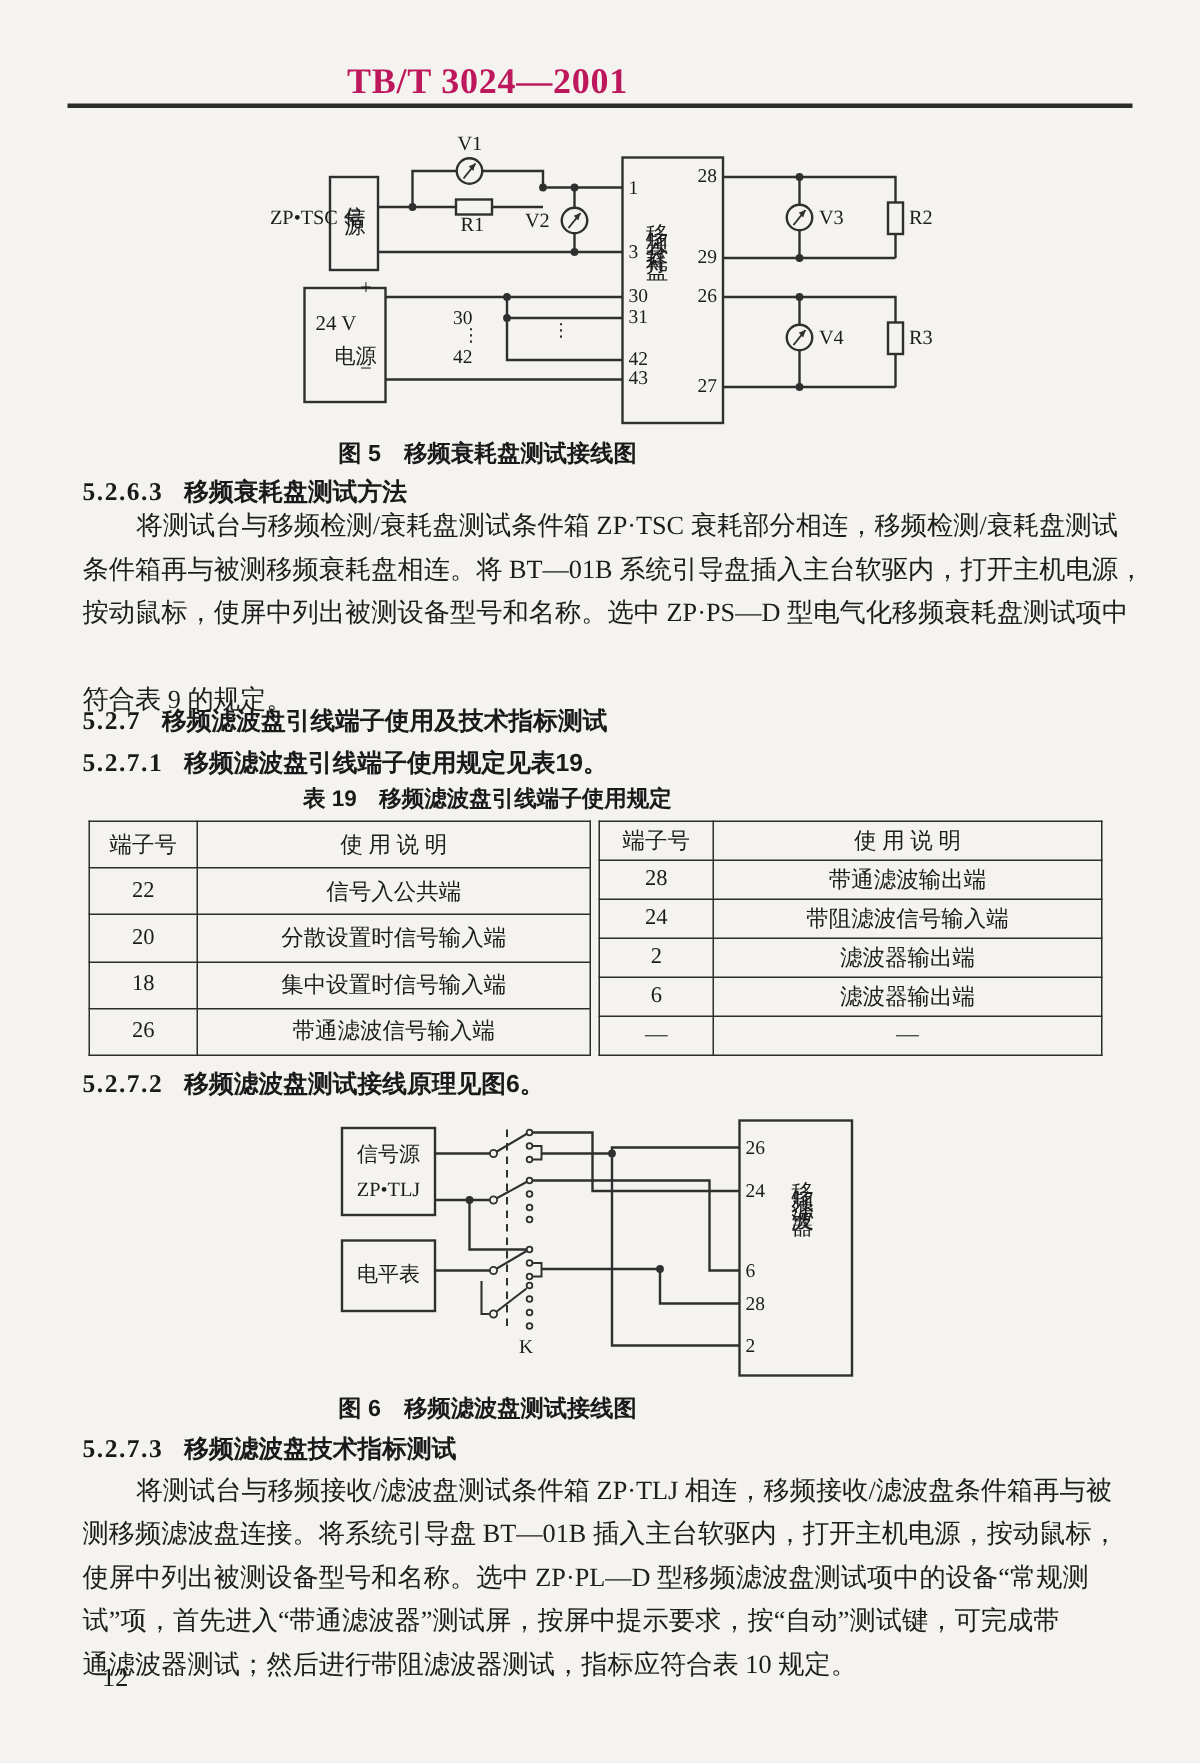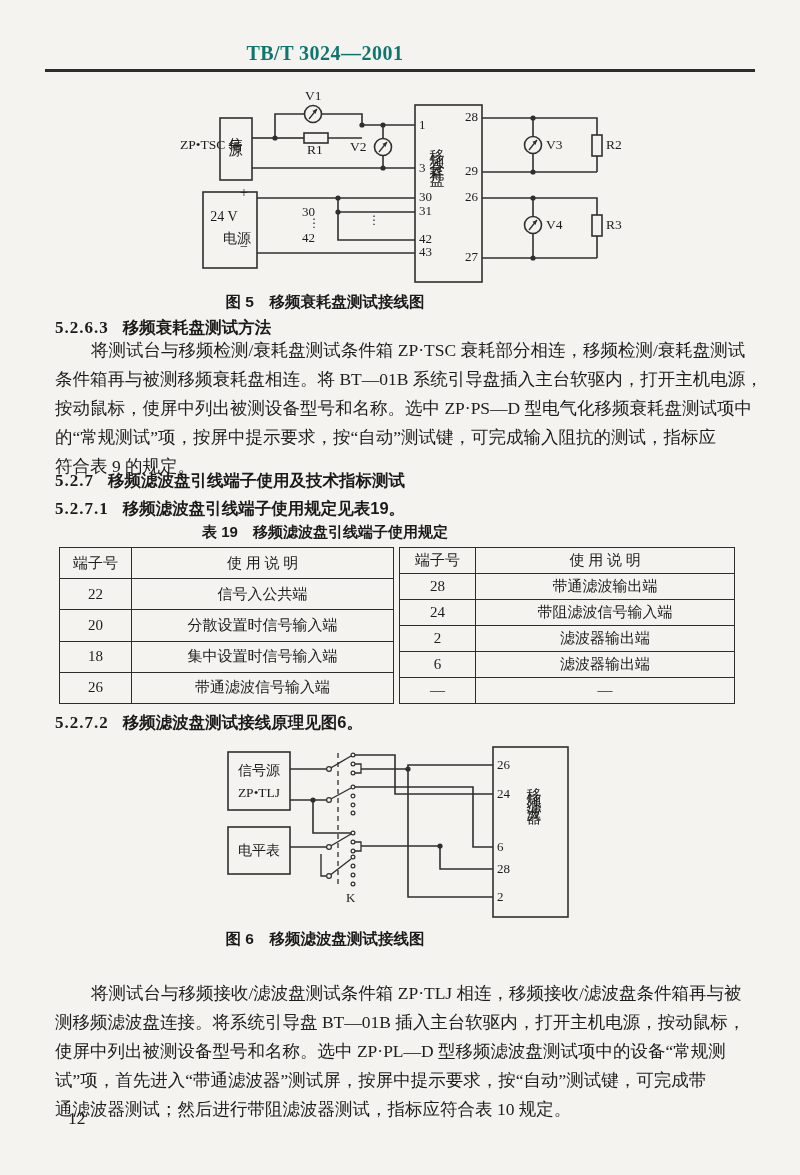--- a/index.html
+++ b/index.html
@@ -1,19 +1,19 @@
 <!DOCTYPE html>
 <html><head>
 <meta charset="utf-8">
 <style>
   html,body{margin:0;padding:0;}
   body{width:800px;height:1175px;background:#e8e7e4;font-family:"Liberation Serif",serif;}
   #page{position:relative;width:800px;height:1175px;background:#f4f3f0;overflow:hidden;color:#1c1c1c;}
   .center-col{position:absolute;left:0;width:650px;text-align:center;}
-  .doc-head{font-family:"Liberation Serif",serif;font-weight:bold;font-size:20px;letter-spacing:.5px;color:#0f766e;}
+  .doc-head{font-family:"Liberation Serif",serif;font-weight:bold;font-size:24px;letter-spacing:.5px;color:#be185d;}
   .rule{position:absolute;left:45px;top:69px;width:710px;height:2.5px;background:#2c2c2c;}
   .caption{font-family:"Liberation Sans",sans-serif;font-weight:bold;font-size:15.5px;color:#1a1a1a;}
   .clause{position:absolute;left:55px;font-family:"Liberation Sans",sans-serif;font-weight:bold;font-size:16.5px;color:#1a1a1a;white-space:nowrap;}
   .clause .num{margin-right:14px;letter-spacing:1px;font-family:"Liberation Serif",serif;font-size:17px;}
   .pline{position:absolute;left:55px;width:700px;font-size:17.5px;line-height:29px;white-space:nowrap;color:#1d1d1d;}
   .indent{text-indent:36px;}
   .fig{position:absolute;}
   .fig svg{position:absolute;left:0;top:0;}
   .lbl{position:absolute;font-size:13.5px;font-family:"Liberation Serif",serif;color:#1c1c1c;white-space:nowrap;line-height:1;}
   .vtext{writing-mode:vertical-rl;text-orientation:upright;}
@@ -132,21 +132,20 @@
   </div>
 
   <div class="center-col caption" style="top:292px;">图 5　移频衰耗盘测试接线图</div>
 
   <div class="clause" style="top:317px;">
     <span class="num">5.2.6.3</span><span>移频衰耗盘测试方法</span>
   </div>
   <div class="pline indent" style="top:336px;">将测试台与移频检测/衰耗盘测试条件箱 ZP·TSC 衰耗部分相连，移频检测/衰耗盘测试</div>
   <div class="pline" style="top:365px;">条件箱再与被测移频衰耗盘相连。将 BT—01B 系统引导盘插入主台软驱内，打开主机电源，</div>
   <div class="pline" style="top:394px;">按动鼠标，使屏中列出被测设备型号和名称。选中 ZP·PS—D 型电气化移频衰耗盘测试项中</div>
-  <div class="pline" style="top:423px;">的“常规测试”项，按屏中提示要求，按“自动”测试键，可完成输入阻抗的测试，指标应</div>
   <div class="pline" style="top:452px;">符合表 9 的规定。</div>
 
   <div class="clause" style="top:470px;">
     <span class="num">5.2.7</span><span>移频滤波盘引线端子使用及技术指标测试</span>
   </div>
   <div class="clause" style="top:498px;">
     <span class="num">5.2.7.1</span><span>移频滤波盘引线端子使用规定见表19。</span>
   </div>
 
   <div class="center-col caption" style="top:523px;font-size:15px;">表 19　移频滤波盘引线端子使用规定</div>
@@ -280,20 +279,23 @@
     <div class="lbl vtext" style="left:301px;top:30px;font-size:15px;letter-spacing:6px;">移频滤波器</div>
     <div class="lbl" style="left:272px;top:13px;font-size:13px;">26</div>
     <div class="lbl" style="left:272px;top:42px;font-size:13px;">24</div>
     <div class="lbl" style="left:272px;top:95px;font-size:13px;">6</div>
     <div class="lbl" style="left:272px;top:117px;font-size:13px;">28</div>
     <div class="lbl" style="left:272px;top:145px;font-size:13px;">2</div>
   </div>
 
   <div class="center-col caption" style="top:929px;">图 6　移频滤波盘测试接线图</div>
 
+  <div class="clause" style="top:955px;">
+    <span class="num">5.2.7.3</span><span>移频滤波盘技术指标测试</span>
+  </div>
   <div class="pline indent" style="top:979px;">将测试台与移频接收/滤波盘测试条件箱 ZP·TLJ 相连，移频接收/滤波盘条件箱再与被</div>
   <div class="pline" style="top:1008px;">测移频滤波盘连接。将系统引导盘 BT—01B 插入主台软驱内，打开主机电源，按动鼠标，</div>
   <div class="pline" style="top:1037px;">使屏中列出被测设备型号和名称。选中 ZP·PL—D 型移频滤波盘测试项中的设备“常规测</div>
   <div class="pline" style="top:1066px;">试”项，首先进入“带通滤波器”测试屏，按屏中提示要求，按“自动”测试键，可完成带</div>
   <div class="pline" style="top:1095px;">通滤波器测试；然后进行带阻滤波器测试，指标应符合表 10 规定。</div>
 
   <div class="pagenum">12</div>
 </div>
 
 </body></html>

